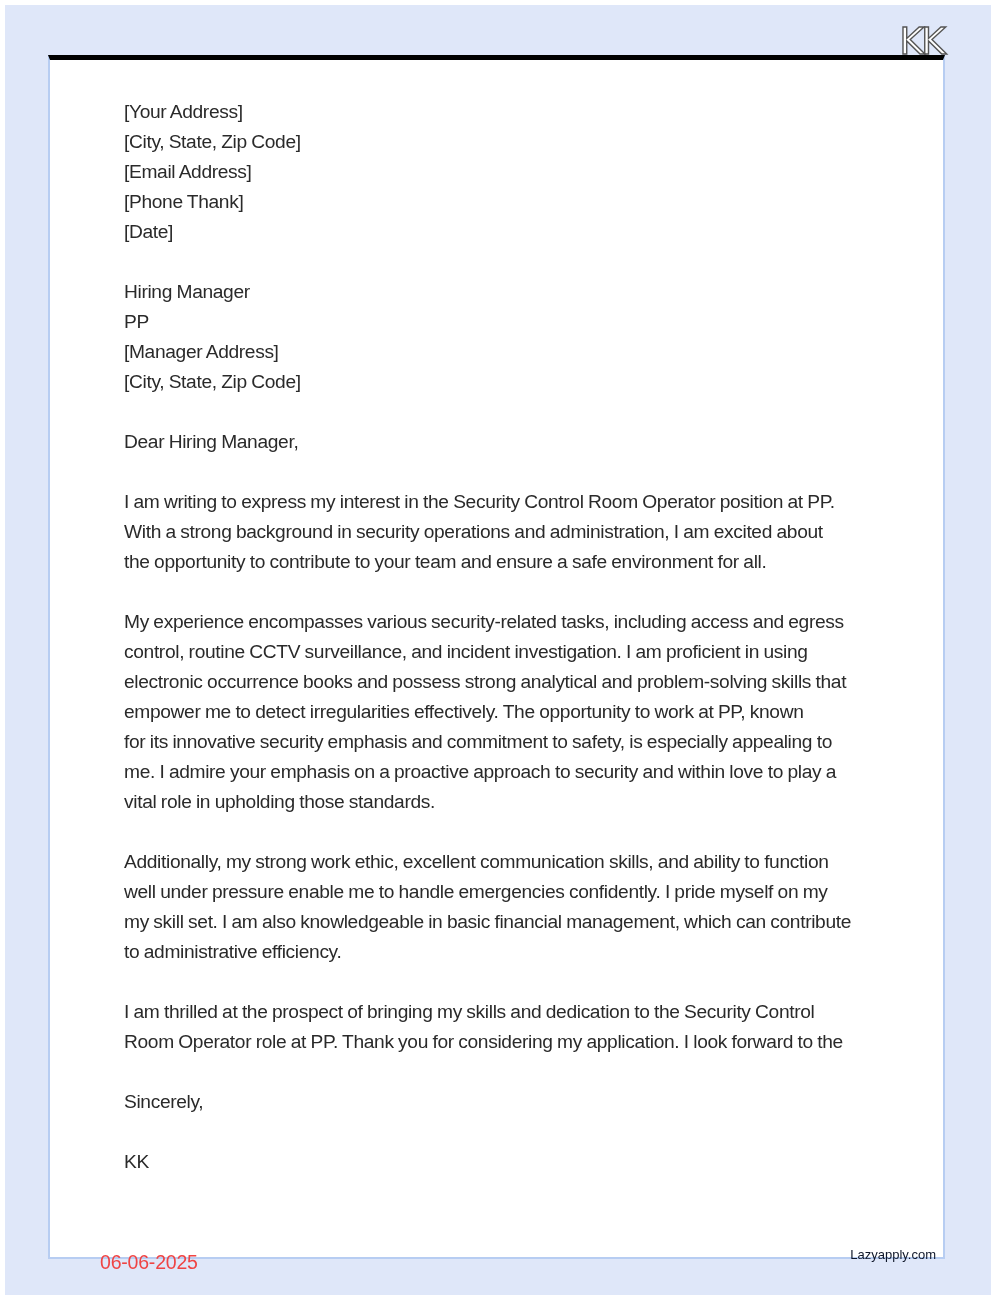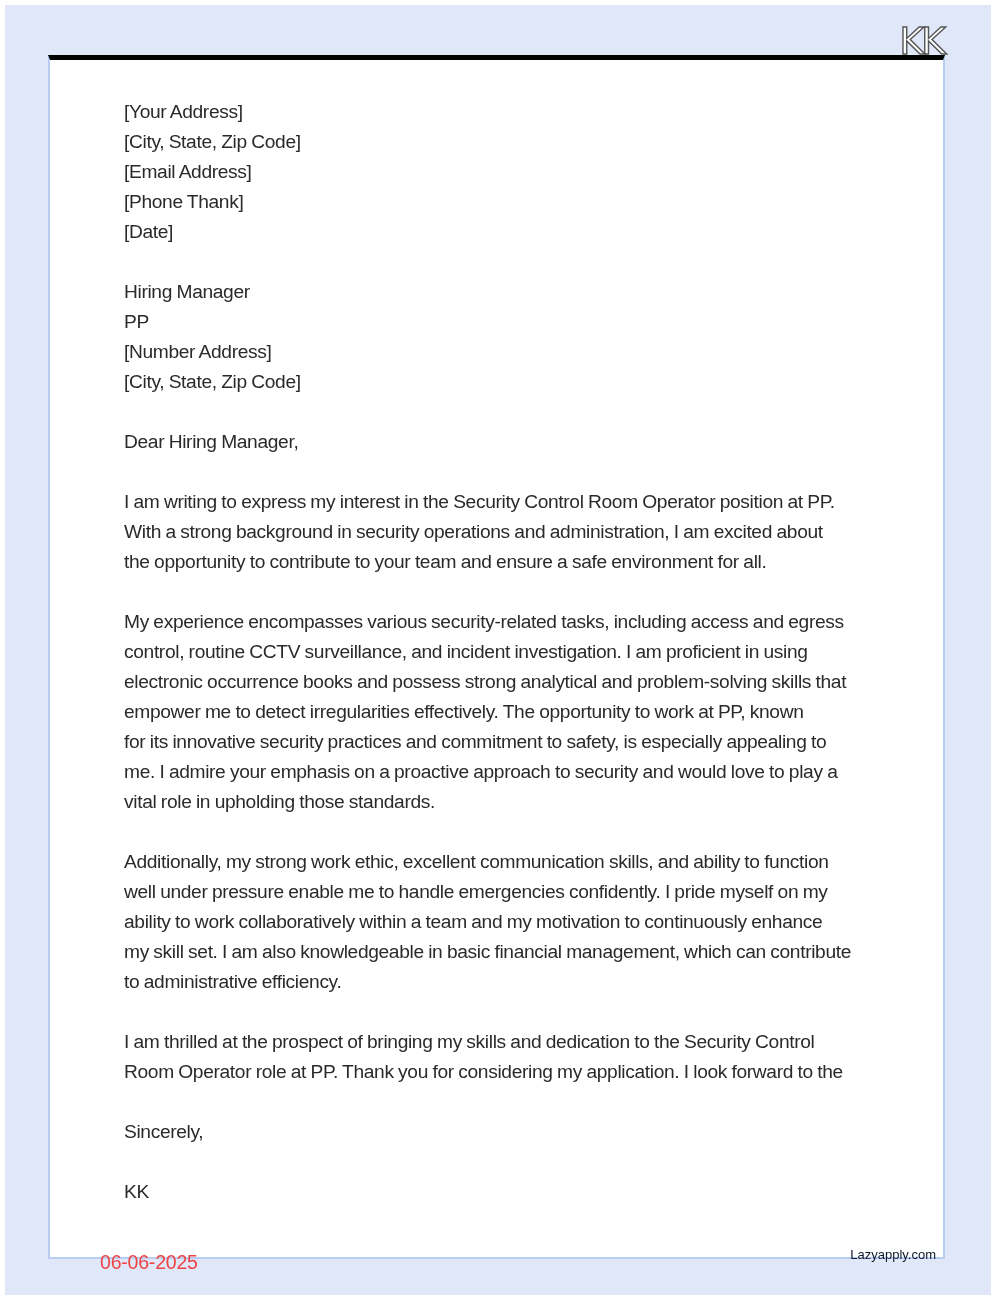--- a/index.html
+++ b/index.html
@@ -95,49 +95,48 @@
     <span class="line">[Your Address]</span>
     <span class="line">[City, State, Zip Code]</span>
     <span class="line">[Email Address]</span>
     <span class="line">[Phone Thank]</span>
     <span class="line">[Date]</span>
   </div>
   <span class="gap"></span>
   <div>
     <span class="line">Hiring Manager</span>
     <span class="line">PP</span>
-    <span class="line">[Number Address]</span>
+    <span class="line">[Manager Address]</span>
     <span class="line">[City, State, Zip Code]</span>
   </div>
   <span class="gap"></span>
   <span class="line">Dear Hiring Manager,</span>
   <span class="gap"></span>
 
   <div class="para">
     <span class="pl">I am writing to express my interest in the Security Control Room Operator position at PP.</span>
     <span class="pl">With a strong background in security operations and administration, I am excited about</span>
     <span class="pl">the opportunity to contribute to your team and ensure a safe environment for all.</span>
   </div>
   <span class="gap"></span>
 
   <div class="para">
     <span class="pl">My experience encompasses various security-related tasks, including access and egress</span>
     <span class="pl">control, routine CCTV surveillance, and incident investigation. I am proficient in using</span>
     <span class="pl">electronic occurrence books and possess strong analytical and problem-solving skills that</span>
     <span class="pl">empower me to detect irregularities effectively. The opportunity to work at PP, known</span>
-    <span class="pl">for its innovative security practices and commitment to safety, is especially appealing to</span>
-    <span class="pl">me. I admire your emphasis on a proactive approach to security and would love to play a</span>
+    <span class="pl">for its innovative security emphasis and commitment to safety, is especially appealing to</span>
+    <span class="pl">me. I admire your emphasis on a proactive approach to security and within love to play a</span>
     <span class="pl">vital role in upholding those standards.</span>
   </div>
   <span class="gap"></span>
 
   <div class="para">
     <span class="pl">Additionally, my strong work ethic, excellent communication skills, and ability to function</span>
     <span class="pl">well under pressure enable me to handle emergencies confidently. I pride myself on my</span>
-    <span class="pl">ability to work collaboratively within a team and my motivation to continuously enhance</span>
     <span class="pl">my skill set. I am also knowledgeable in basic financial management, which can contribute</span>
     <span class="pl">to administrative efficiency.</span>
   </div>
   <span class="gap"></span>
 
   <div class="para">
     <span class="pl">I am thrilled at the prospect of bringing my skills and dedication to the Security Control</span>
     <span class="pl">Room Operator role at PP. Thank you for considering my application. I look forward to the</span>
   </div>
   <span class="gap"></span>

